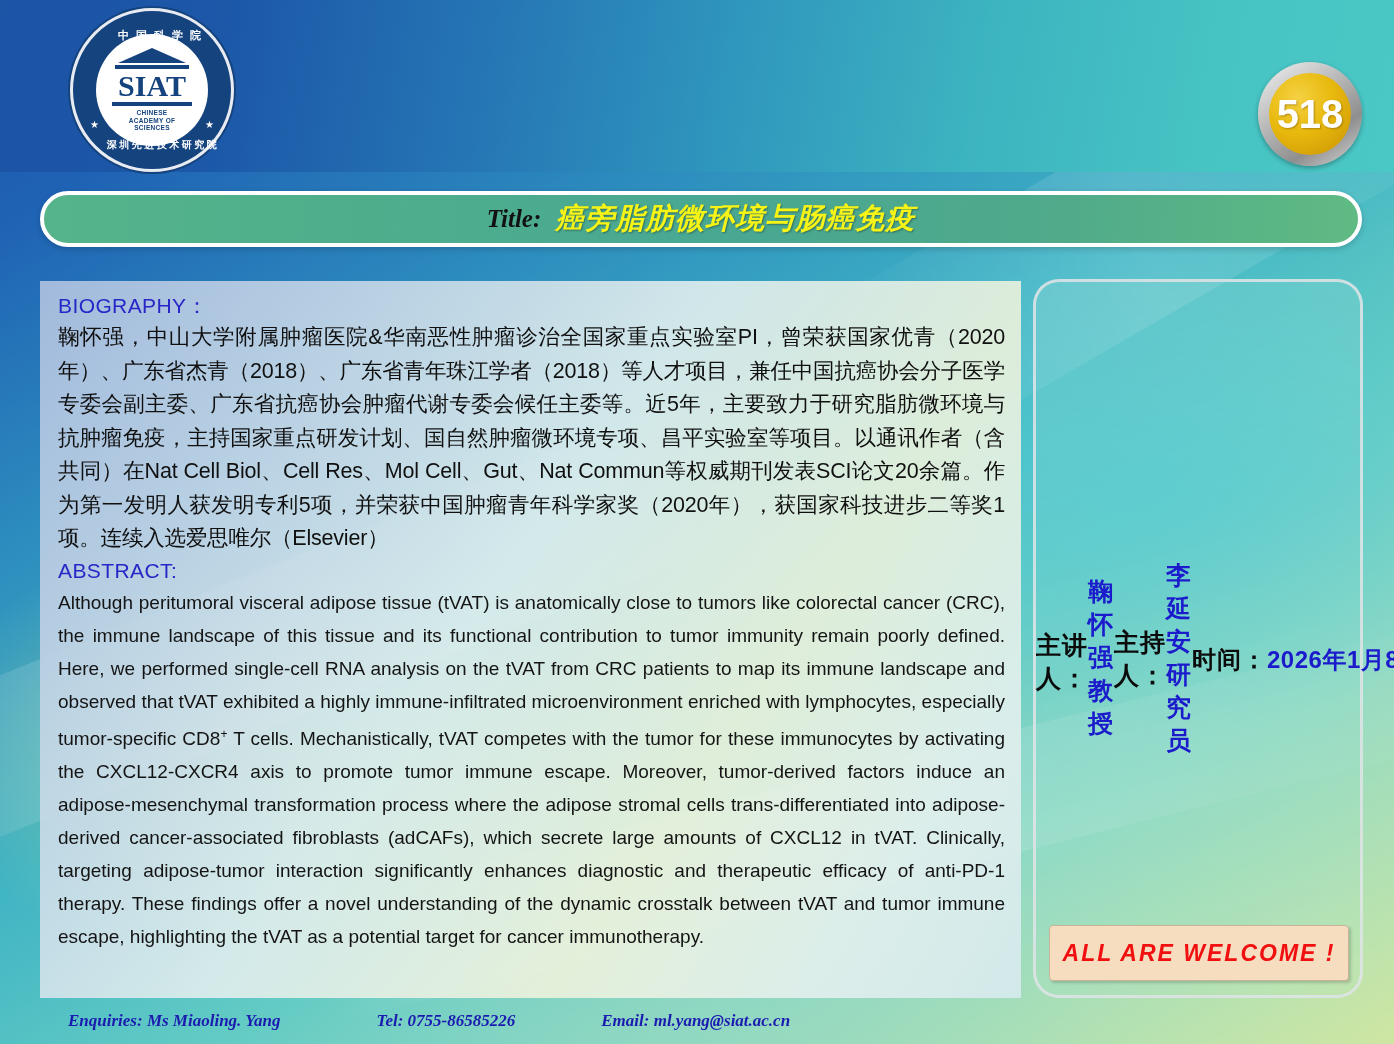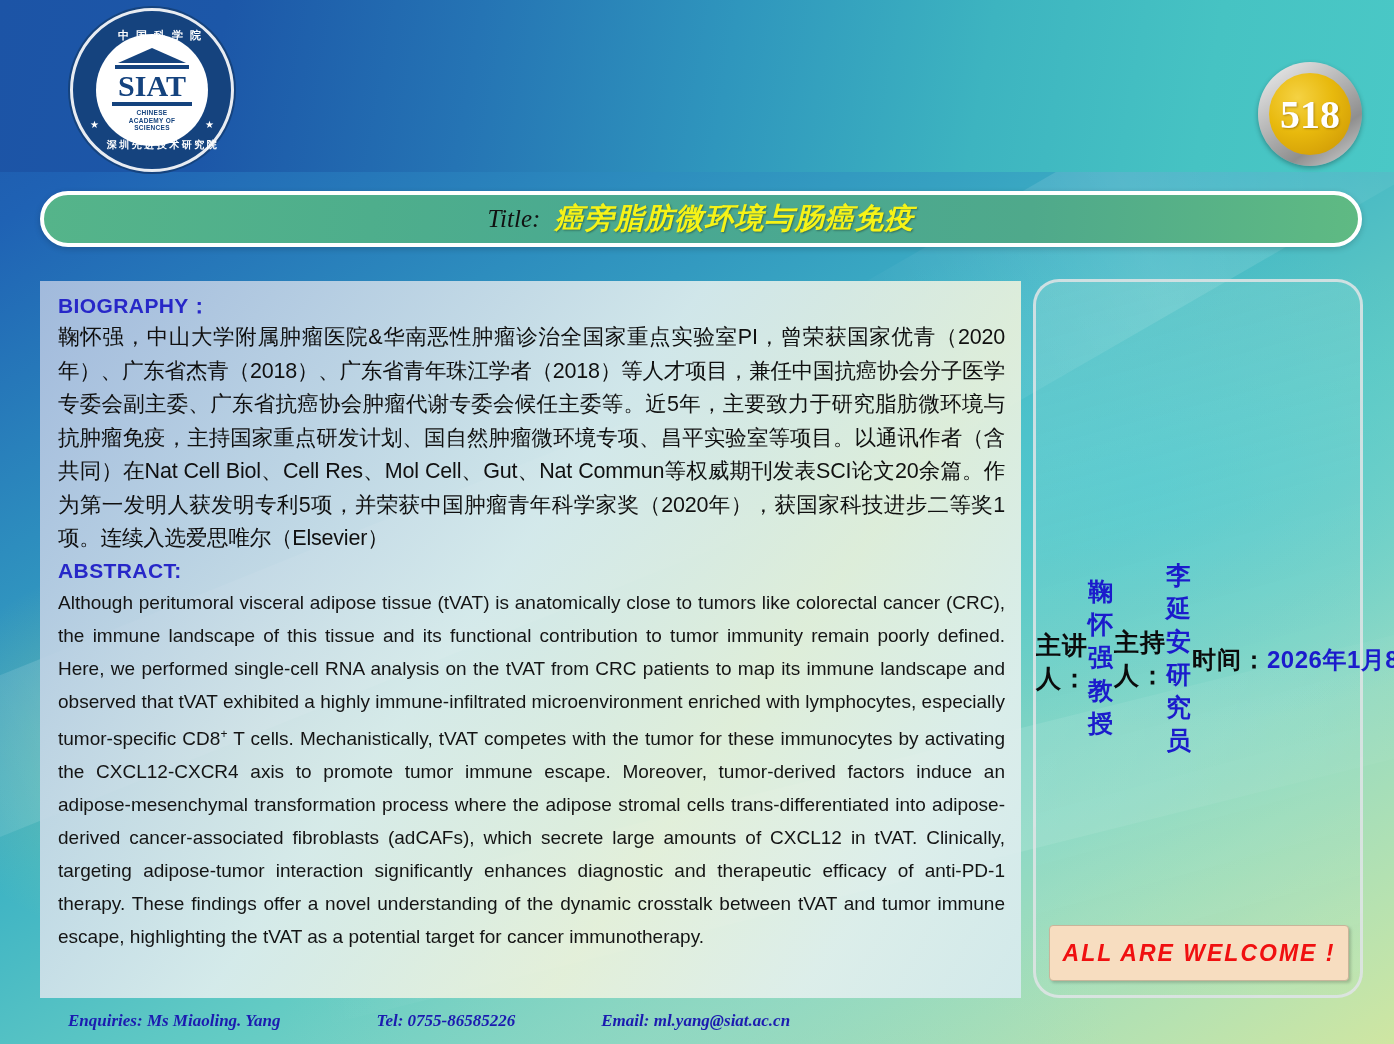--- a/index.html
+++ b/index.html
@@ -101,55 +101,55 @@
     background: linear-gradient(145deg, #f2f2f2 0%, #b9b9b9 40%, #8f8f8f 70%, #d8d8d8 100%);
     display: flex; align-items: center; justify-content: center;
     box-shadow: 0 2px 5px rgba(0,0,0,0.3);
   }
   .badge-inner {
     width: 82px; height: 82px; border-radius: 50%;
     background: radial-gradient(circle at 35% 30%, #f5d243 0%, #e8b90d 45%, #c99204 100%);
     display: flex; align-items: center; justify-content: center;
   }
   .badge-num {
-    font-family: Liberation Serif, serif;
+    font-family: Liberation Sans, sans-serif;
     font-size: 40px; font-weight: bold; color: #ffffff;
     text-shadow: 1px 1px 2px rgba(120,80,0,0.5);
   }
 
   
   .title-banner {
     position: absolute; left: 40px; top: 191px; width: 1322px; height: 56px;
     border-radius: 28px;
     background: linear-gradient(95deg, #55b48a 0%, #4eae8c 25%, #49a892 50%, #4fa98b 75%, #5fba83 100%);
     border: 4px solid #ffffff;
     display: flex; align-items: center; justify-content: center;
     box-shadow: 0 2px 6px rgba(0,0,0,0.18);
   }
   .title-banner-label {
     font-family: "Liberation Serif", "DejaVu Serif", serif;
-    font-size: 25px; font-weight: normal; font-style: italic; color: #111111;
+    font-size: 25px; font-weight: bold; font-style: italic; color: #111111;
     margin-right: 14px;
   }
   .title-banner-text {
     font-size: 29px; font-weight: bold; font-style: italic; color: #f6f317;
     letter-spacing: 1px;
     text-shadow: 1px 1px 2px rgba(0,0,0,0.35);
   }
 
   
   .content-panel {
     position: absolute; left: 40px; top: 281px; width: 981px; height: 717px;
     background:
       linear-gradient(125deg, rgba(168,190,222,0.95) 0%, rgba(196,214,230,0.92) 22%, rgba(225,238,238,0.90) 45%, rgba(240,243,220,0.88) 68%, rgba(228,240,238,0.90) 85%, rgba(214,234,238,0.92) 100%);
     padding: 10px 16px 8px 18px;
     overflow: hidden;
   }
   .sec-head {
-    font-size: 21px; font-weight: bold; color: #2727c8;
+    font-size: 21px; font-weight: normal; color: #2727c8;
     letter-spacing: 0.4px; line-height: 30px;
   }
   .bio-text {
     font-size: 21.5px; color: #101010; line-height: 33.5px;
     text-align: justify; letter-spacing: -0.2px;
   }
   .abs-text {
     font-size: 19px; color: #141414; line-height: 33px;
     text-align: justify;
   }

